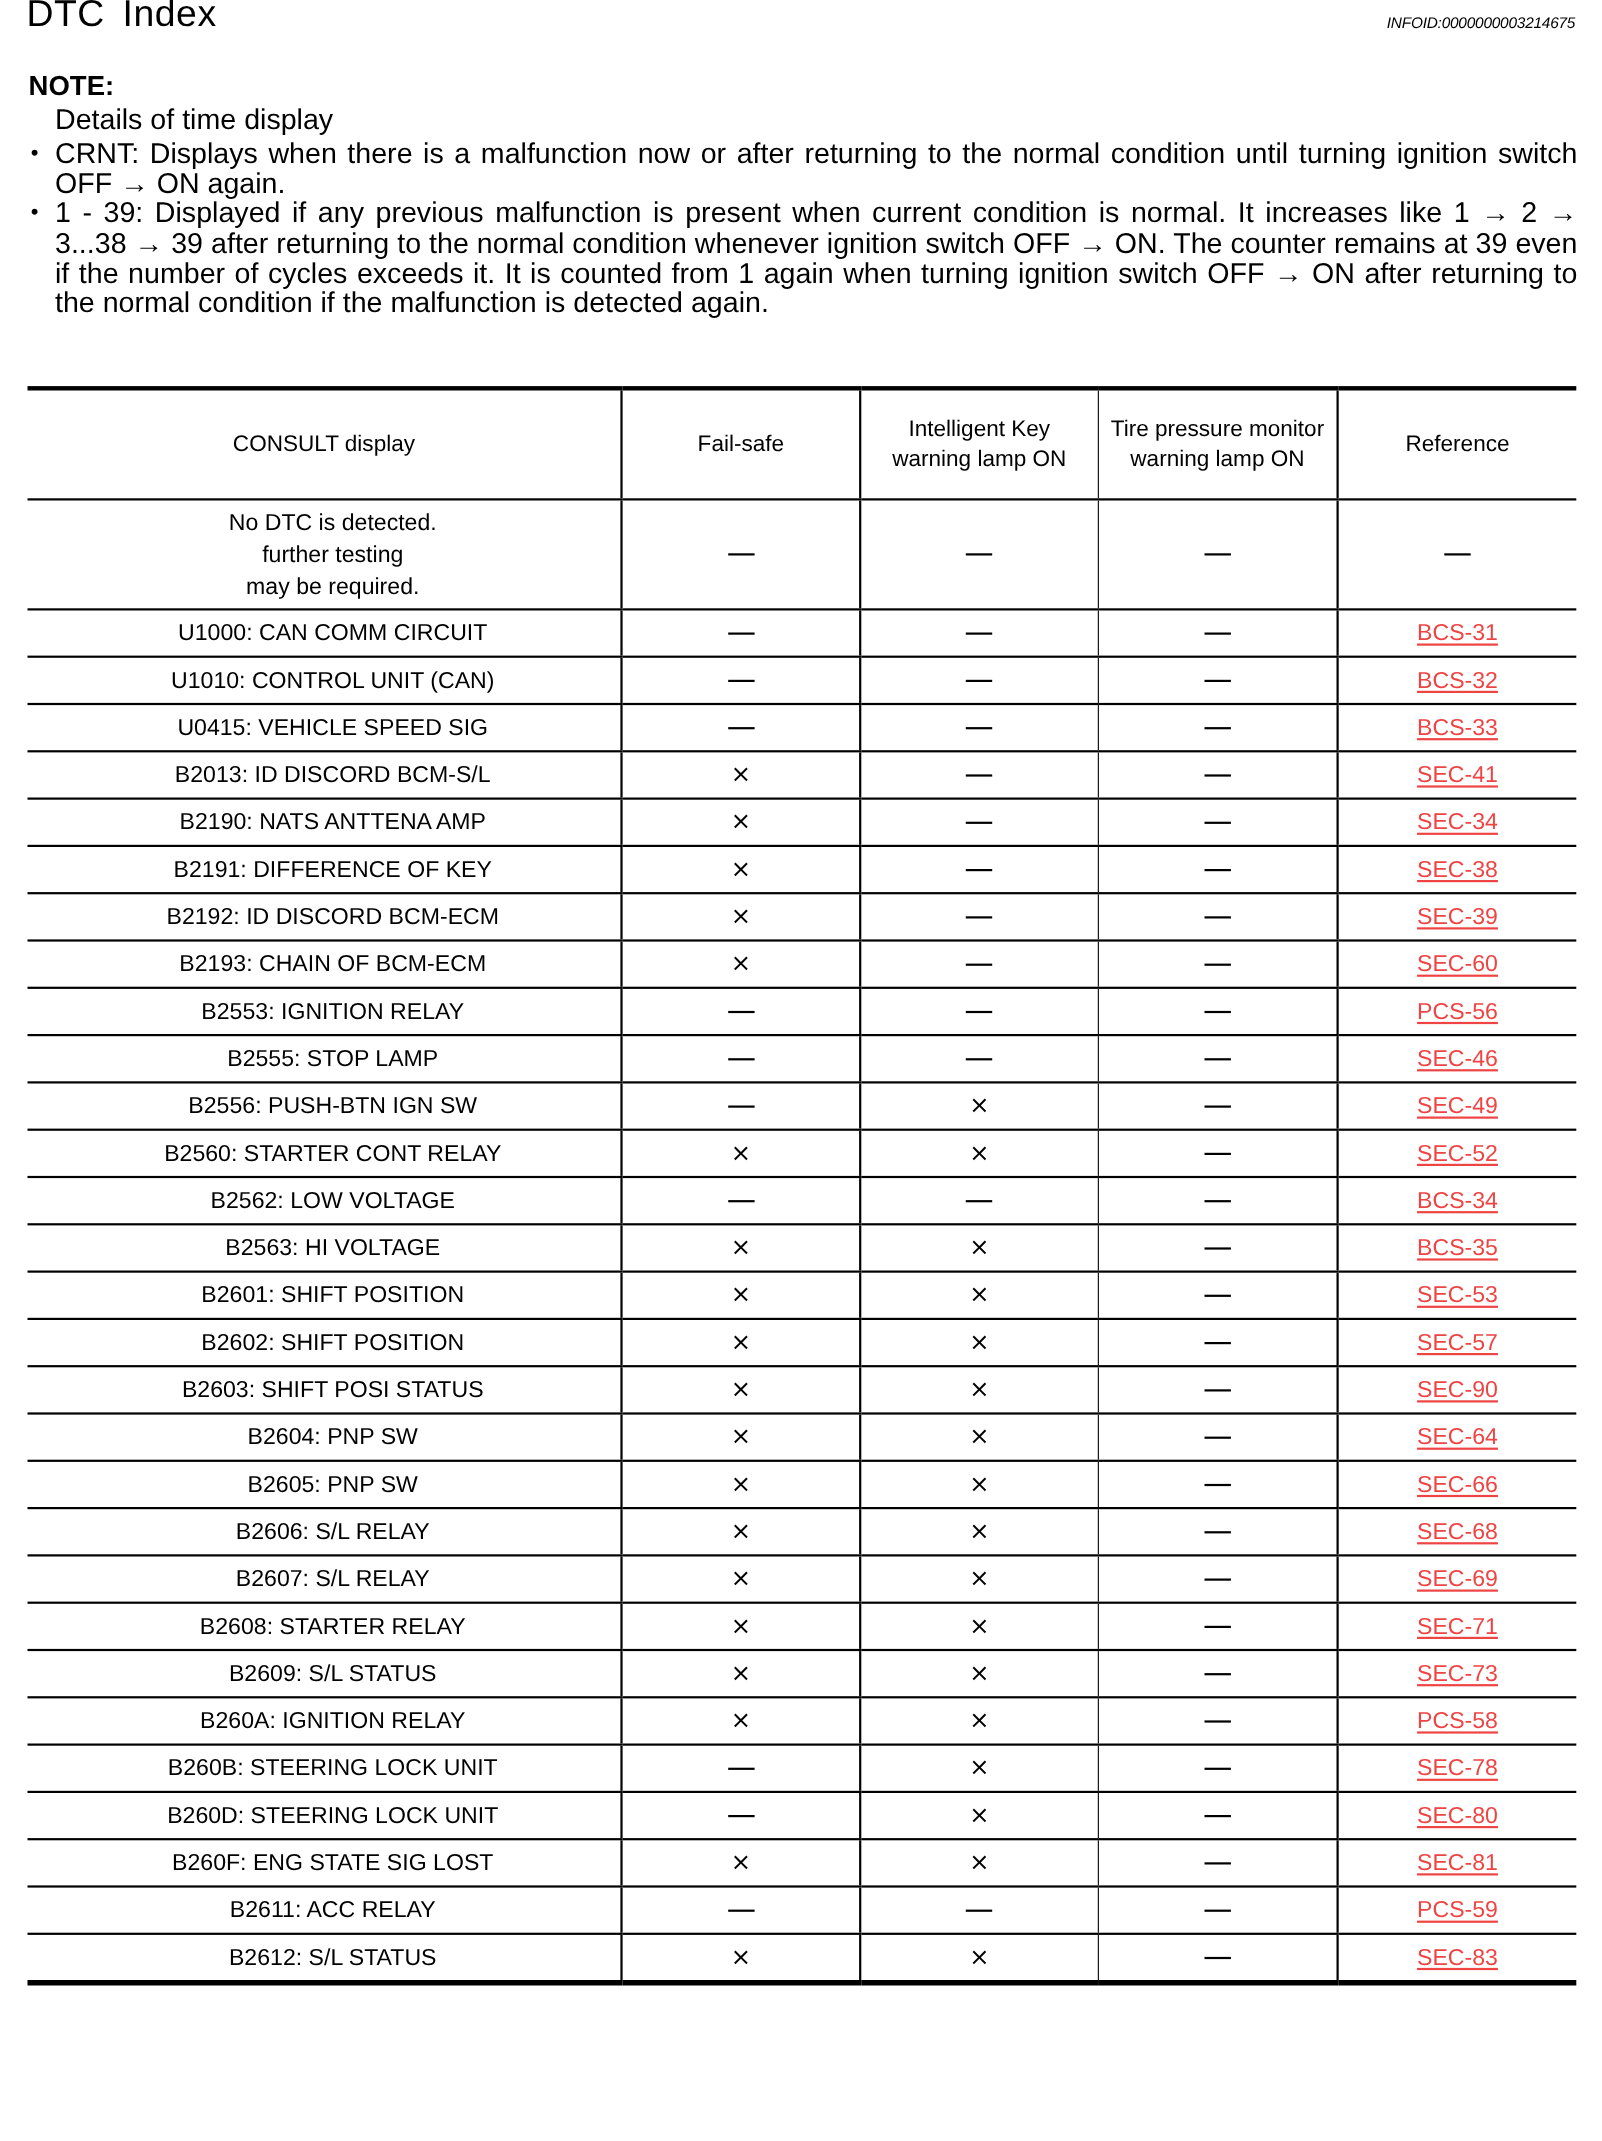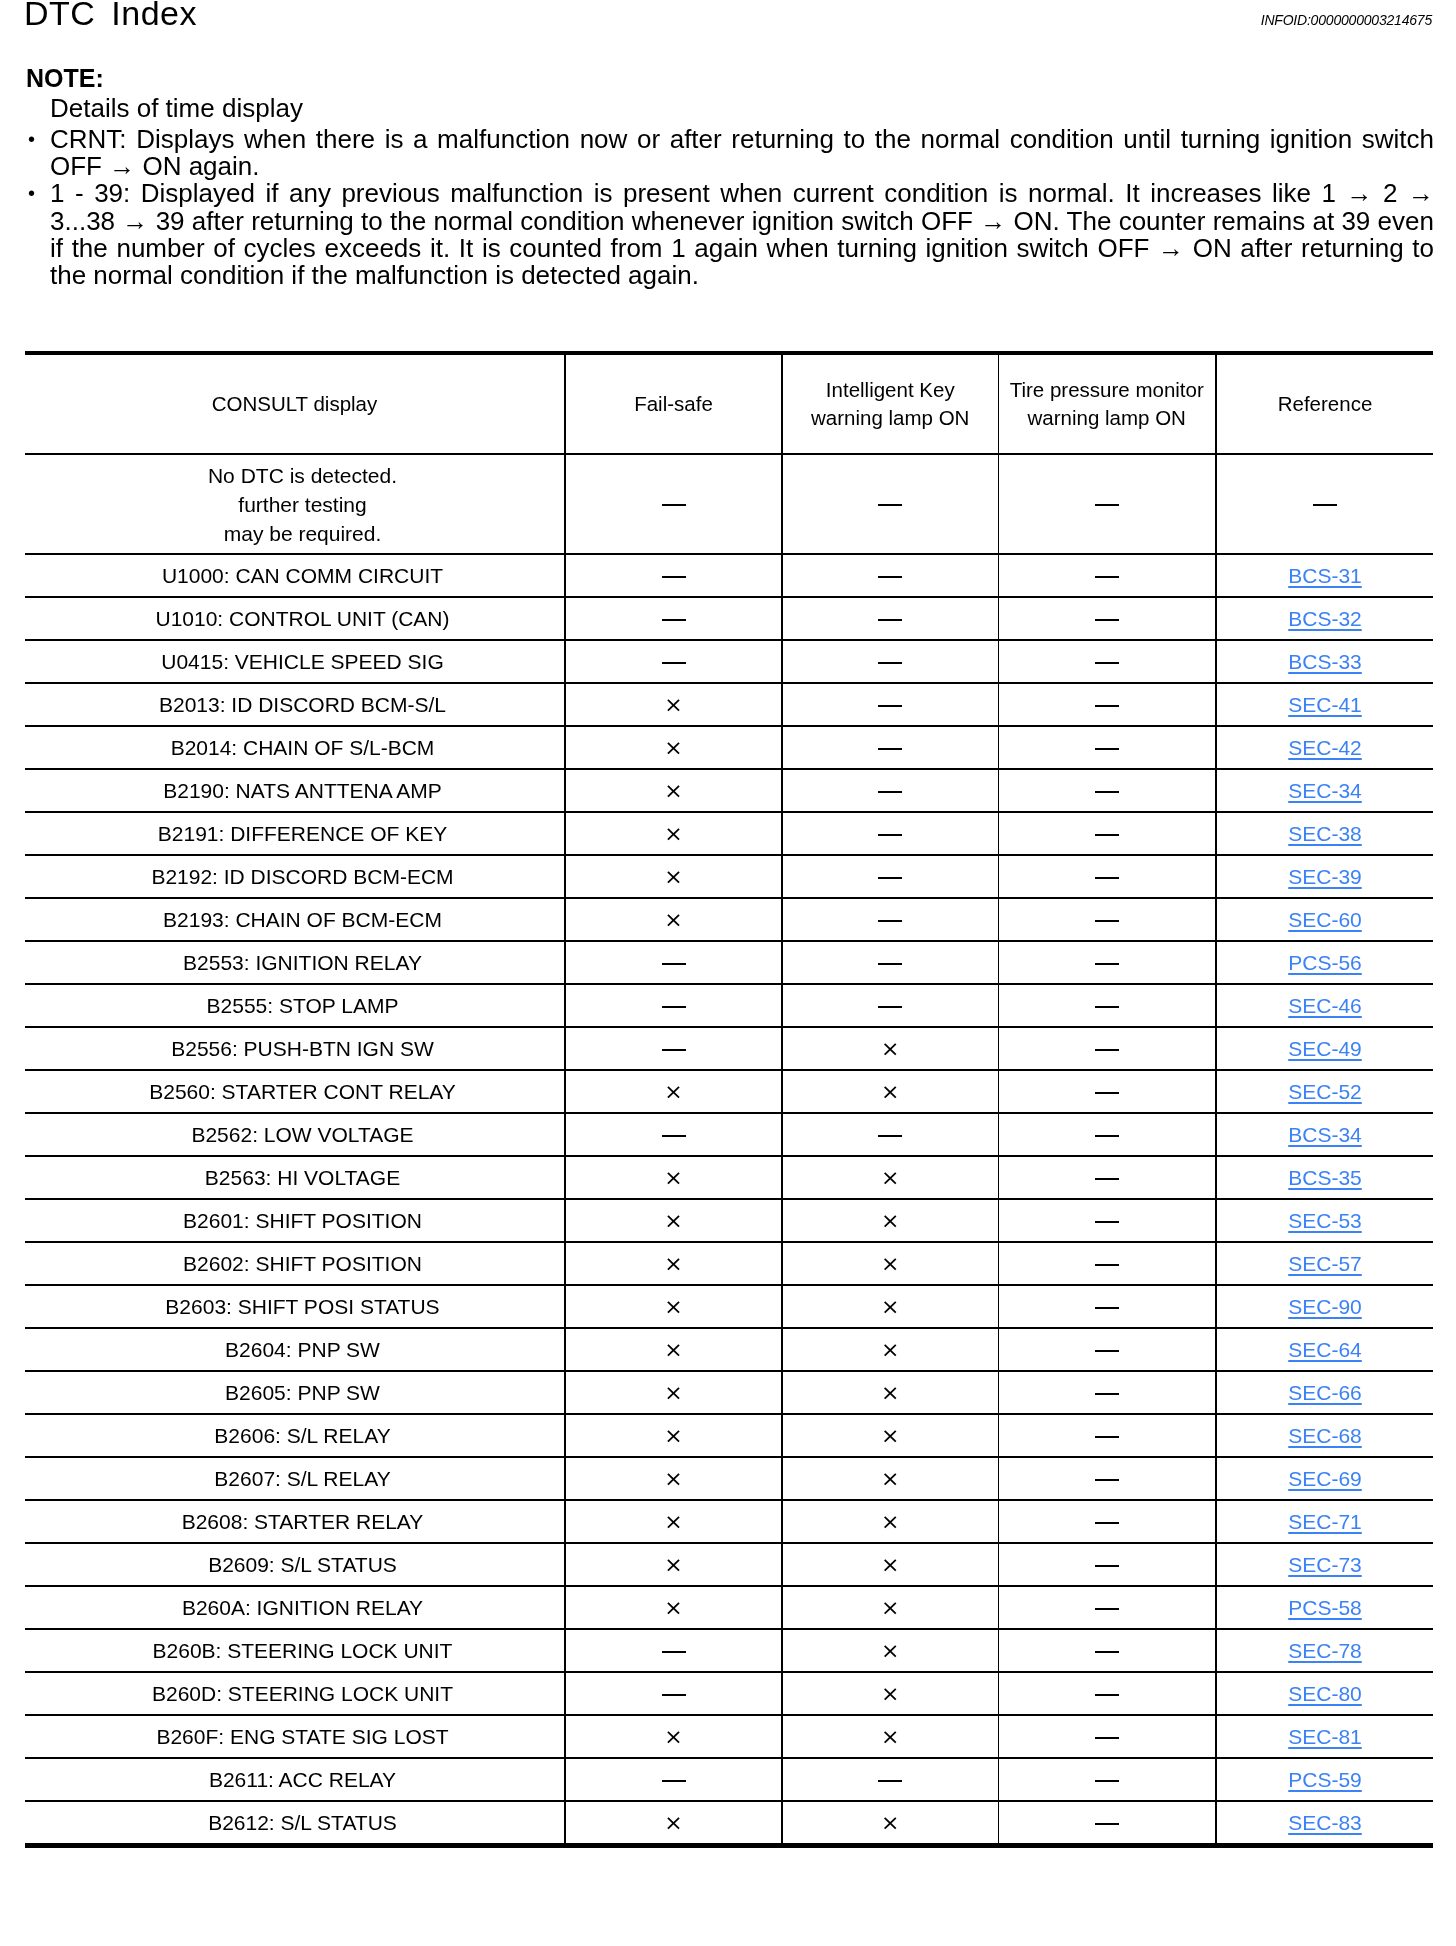--- a/index.html
+++ b/index.html
@@ -54,21 +54,21 @@
   table.dtc tr.nodtc td { height: 98px; }
   table.dtc tr.nodtc td.name { line-height: 29px; }
   table.dtc th + th, table.dtc td + td { border-left: 2px solid #000; }
   table.dtc th.c4, table.dtc td.c4 { border-left: 1px solid #000; }
   table.dtc tr:last-child td { border-bottom: 5px solid #000; }
   .dash {
     display: inline-block; width: 24px; height: 0; border-top: 2px solid #000;
     vertical-align: middle;
   }
   .cross { font-size: 22px; font-family: "DejaVu Sans", sans-serif; }
-  .ref { text-decoration: underline; text-underline-offset: 3px; color: #3b82f6; cursor: pointer; }
+  .ref { text-decoration: underline; text-underline-offset: 3px; color: #ef4444; cursor: pointer; }
 </style>
 </head>
 <body>
 
 <div class="title">DTC Index</div>
 <div class="infoid">INFOID:0000000003214675</div>
 
 <div class="note-head">NOTE:</div>
 <div class="note-sub">Details of time display</div>
 
@@ -134,27 +134,20 @@
         <td><span class="ref">BCS-33</span></td>
       </tr>
       <tr>
         <td class="name">B2013: ID DISCORD BCM-S/L</td>
         <td><span class="cross">×</span></td>
         <td><span class="dash"></span></td>
         <td class="c4"><span class="dash"></span></td>
         <td><span class="ref">SEC-41</span></td>
       </tr>
       <tr>
-        <td class="name">B2014: CHAIN OF S/L-BCM</td>
-        <td><span class="cross">×</span></td>
-        <td><span class="dash"></span></td>
-        <td class="c4"><span class="dash"></span></td>
-        <td><span class="ref">SEC-42</span></td>
-      </tr>
-      <tr>
         <td class="name">B2190: NATS ANTTENA AMP</td>
         <td><span class="cross">×</span></td>
         <td><span class="dash"></span></td>
         <td class="c4"><span class="dash"></span></td>
         <td><span class="ref">SEC-34</span></td>
       </tr>
       <tr>
         <td class="name">B2191: DIFFERENCE OF KEY</td>
         <td><span class="cross">×</span></td>
         <td><span class="dash"></span></td>

